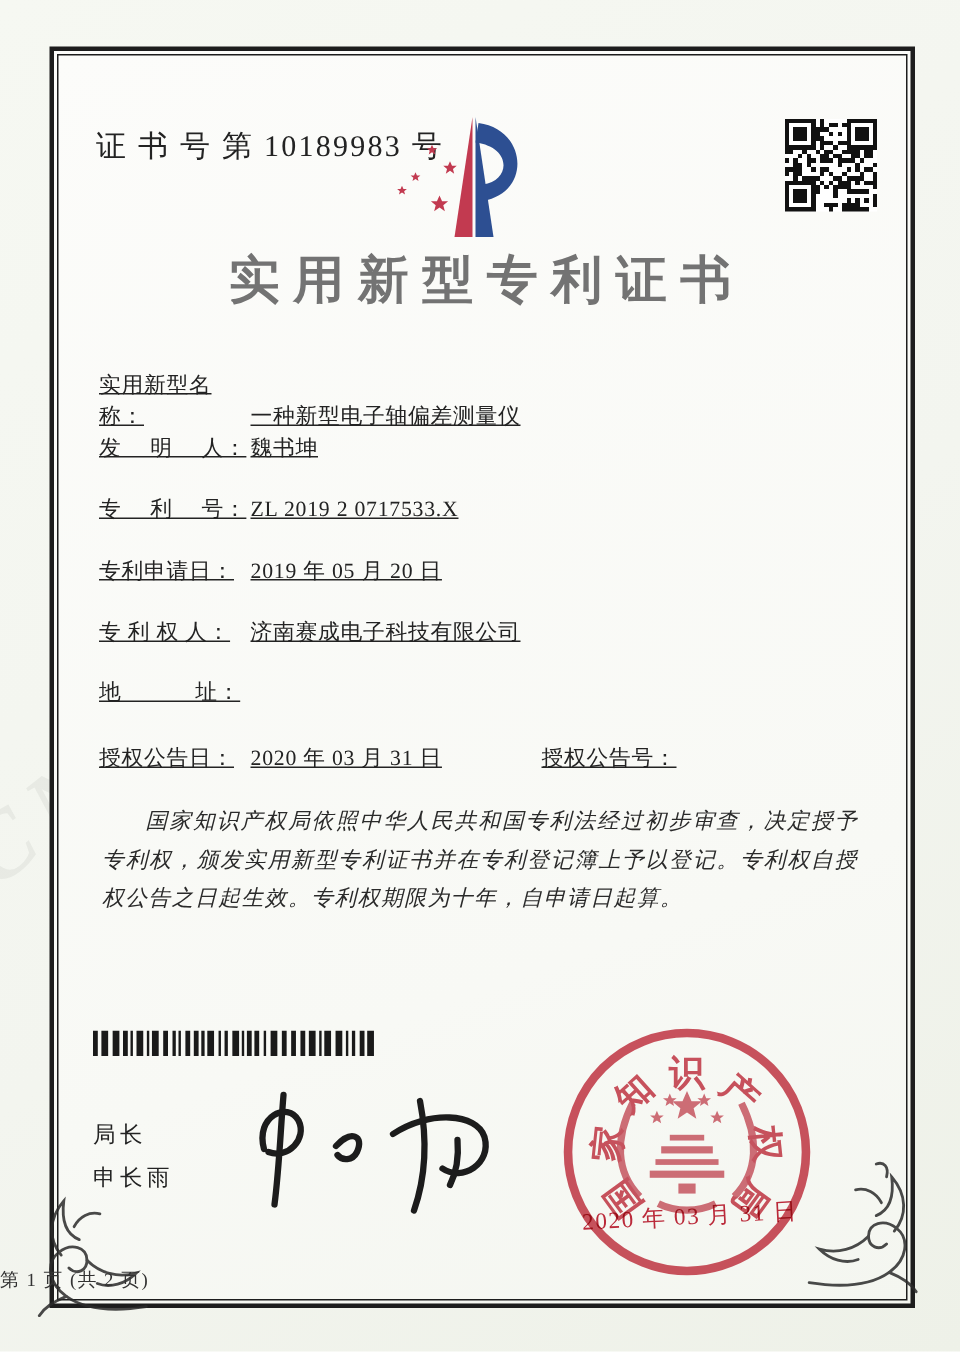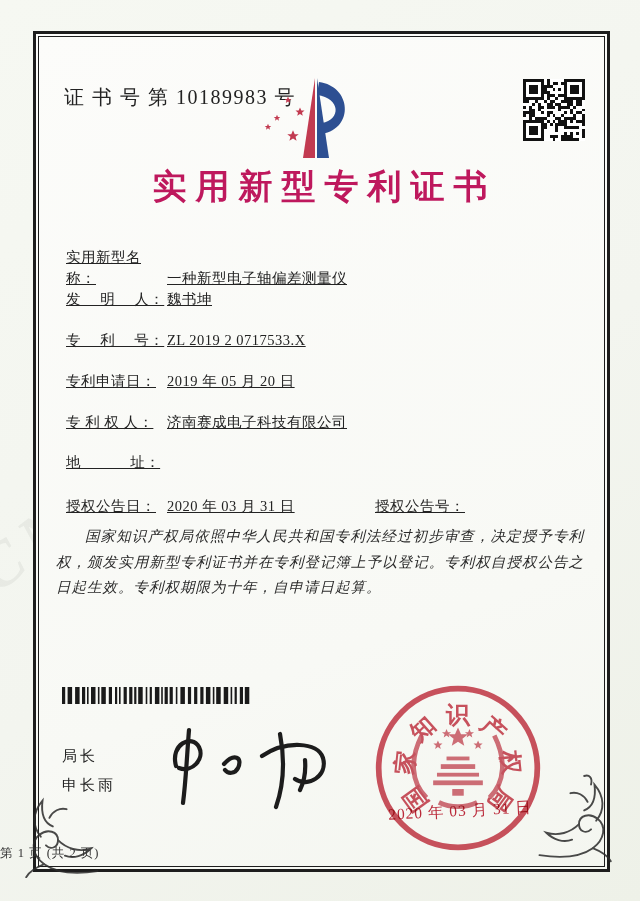--- a/index.html
+++ b/index.html
@@ -11,30 +11,30 @@
   .page{position:absolute;inset:0;}
   .frame{position:absolute;left:33px;top:31px;width:571px;height:835px;
     border:3px solid #1d1d1d;background:linear-gradient(160deg,#fcfcfa 0%,#f8f9f5 70%,#f4f6f0 100%);}
   .frame-inner{position:absolute;inset:2px;border:1.5px solid #1d1d1d;pointer-events:none;}
   .wm{position:absolute;font-size:62px;font-style:italic;font-weight:bold;
     color:rgba(110,125,115,0.09);transform:rotate(-38deg);letter-spacing:10px;white-space:nowrap;}
   .cert-no{position:absolute;left:64px;top:68px;font-size:20px;letter-spacing:1.5px;margin-top:16px;}
   .logo{position:absolute;left:253px;top:70px;}
   .qr{position:absolute;left:523px;top:79px;}
   .title{position:absolute;left:0;right:0;top:164px;text-align:center;
-    font-size:34px;font-weight:700;letter-spacing:9px;text-indent:9px;color:#be185d;}
+    font-size:34px;font-weight:700;letter-spacing:9px;text-indent:9px;color:#737373;}
   .row{position:absolute;left:66px;width:510px;font-size:14.5px;line-height:21px;display:flex;align-items:flex-end;text-decoration:underline;}
   .flabel{display:inline-block;width:101px;flex:none;letter-spacing:.5px;}
   .fvalue{letter-spacing:.5px;}
   .fvalue.addr{white-space:pre-line;width:395px;}
   .fvalue.col1{width:150px;flex:none;}
-  .flabel.col2{width:101px;flex:none;margin-left:58px;}
+  .flabel.col2{width:101px;flex:none;margin-left:44px;}
   .paras{position:absolute;left:56px;top:524px;width:528px;font-size:14.5px;
     line-height:25.5px;font-style:italic;text-align:justify;color:#2a2a2a;}
-  .paras p{margin:0;text-indent:2em;letter-spacing:1px;}
+  .paras p{margin:12px;text-indent:2em;letter-spacing:1px;}
   .barcode{position:absolute;left:62px;top:687px;}
   .sig-title{position:absolute;left:62px;top:747px;font-size:15px;letter-spacing:3px;}
   .sig-name{position:absolute;left:62px;top:776px;font-size:15px;letter-spacing:3px;}
   .signature{position:absolute;left:158px;top:724px;}
   .seal{position:absolute;left:372px;top:682px;mix-blend-mode:multiply;}
   .seal-date{position:absolute;left:376px;top:801px;width:168px;text-align:center;
     font-size:15.5px;color:#c22b3d;letter-spacing:1px;transform:rotate(-3deg);
     mix-blend-mode:multiply;font-weight:500;}
   .footer{position:absolute;left:0;right:0;top:845px;font-size:12.5px;letter-spacing:1px;color:#333;}
   .flourish{position:absolute;}

